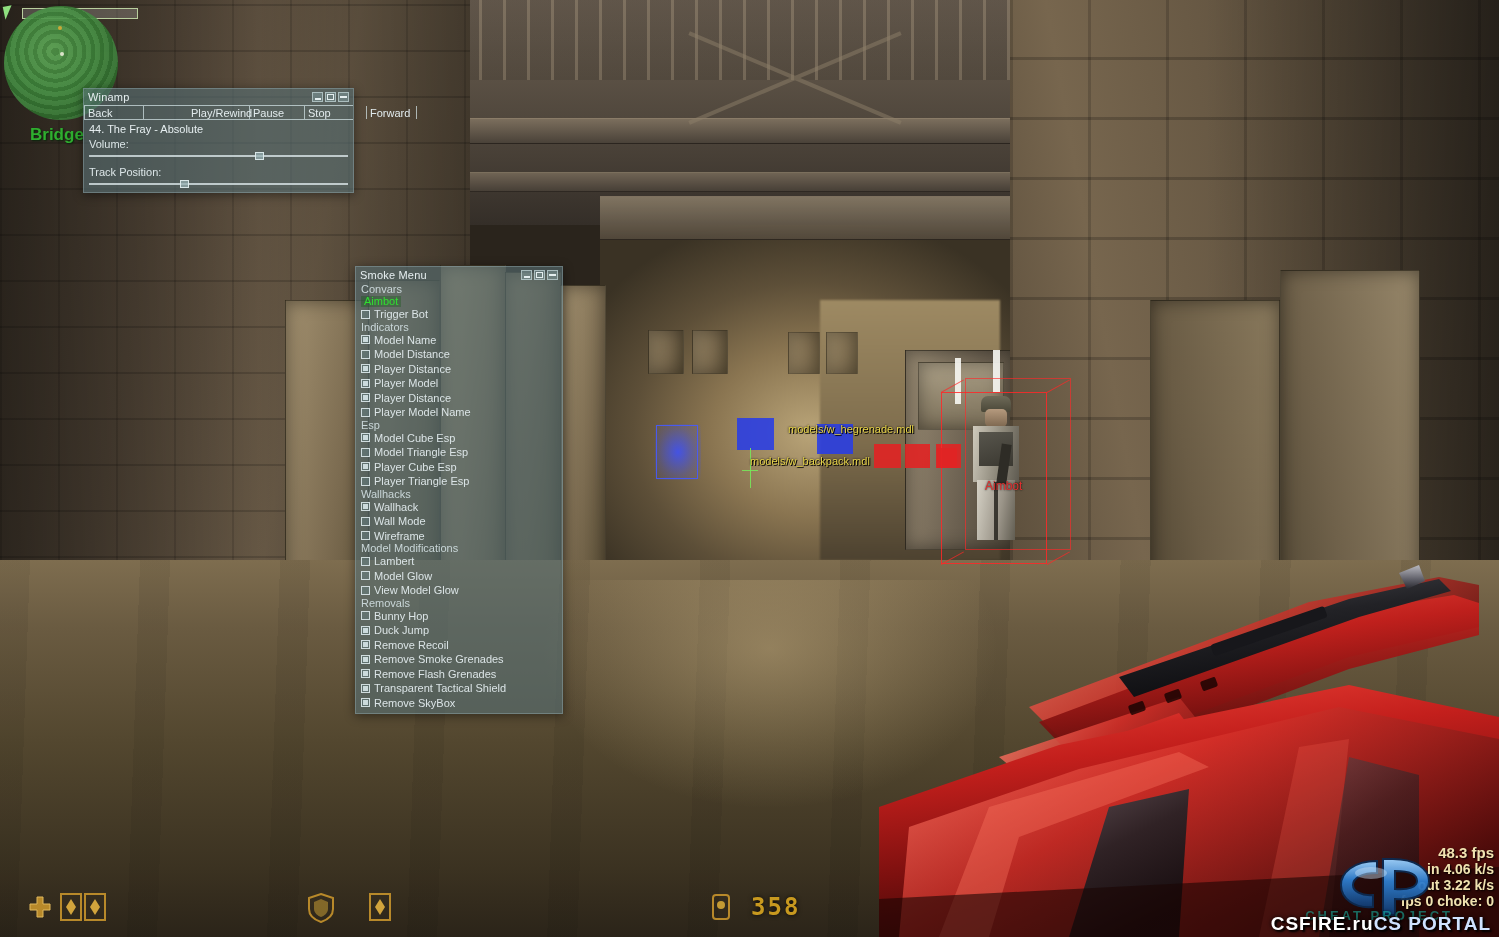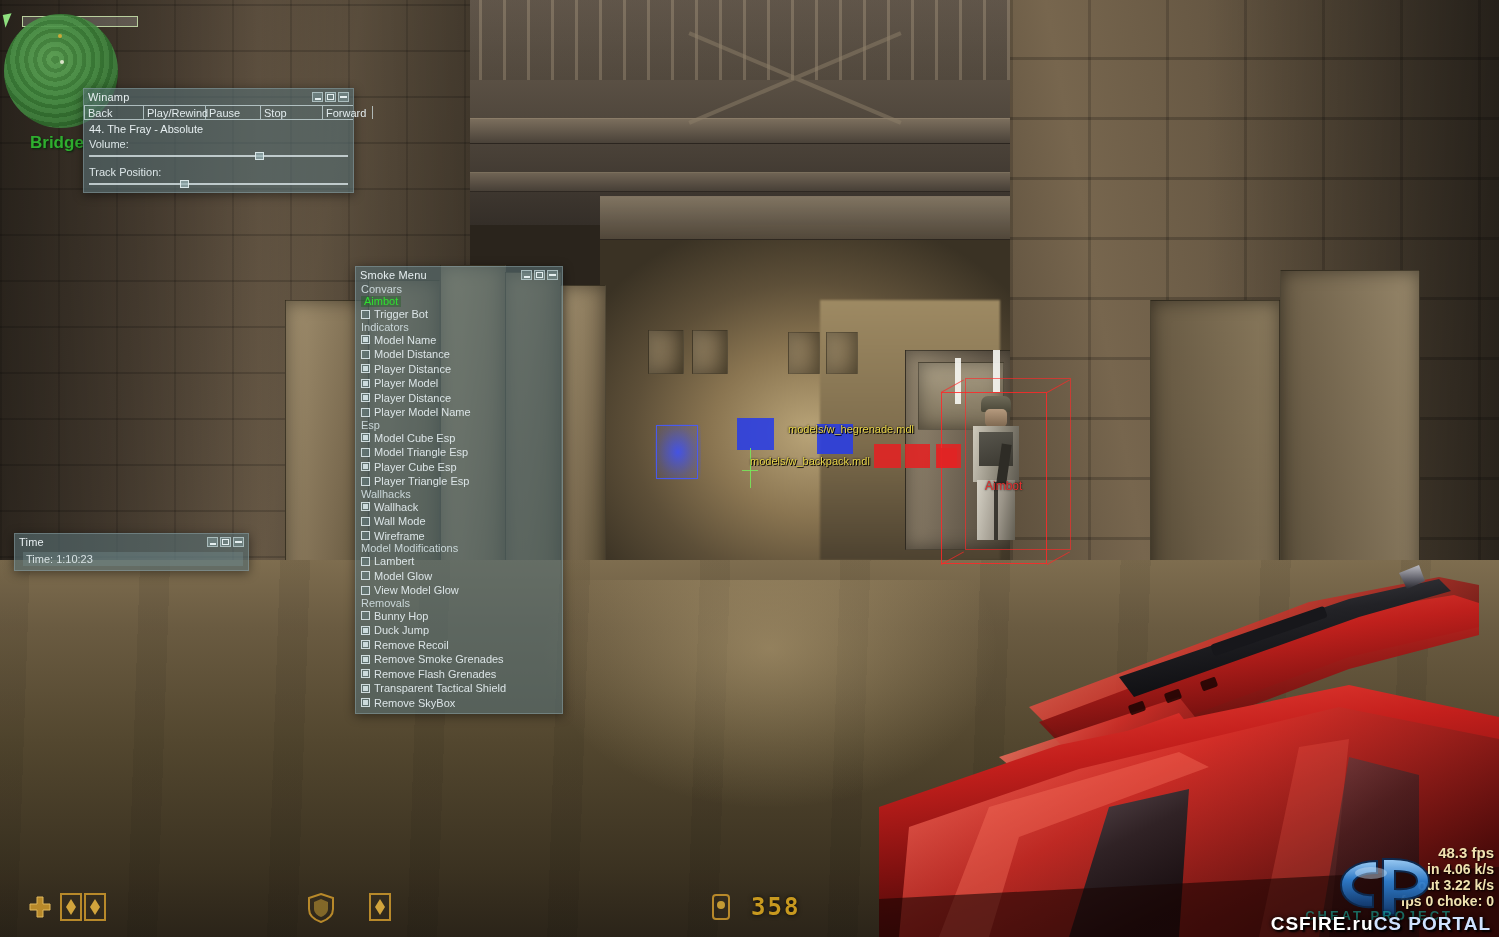--- a/index.html
+++ b/index.html
@@ -401,21 +401,21 @@
       <path d="M0,430 L0,392 L620,360 L620,430 Z" fill="#1a0503" opacity="0.6"></path>
 
       <g fill="#140302" opacity="0.8">
         <rect x="250" y="196" width="16" height="10" rx="2" transform="rotate(-20 258 201)"></rect>
         <rect x="286" y="184" width="16" height="10" rx="2" transform="rotate(-20 294 189)"></rect>
         <rect x="322" y="172" width="16" height="10" rx="2" transform="rotate(-20 330 177)"></rect>
       </g>
     </svg>
   </div>
 
-  <div style="position:absolute; left:0; top:12px; width:160px; height:150px;">
+  <div style="position:absolute; left:0; top:4px; width:160px; height:150px;">
     <div class="radar-bar"></div>
     <div class="radar-circle">
       <div class="radar-noise"></div>
       <div class="radar-dot" style="left:54px; top:20px; width:4px; height:4px; background:#d8b43a;"></div>
       <div class="radar-dot" style="left:56px; top:46px; width:4px; height:4px; background:#eaf3d8;"></div>
     </div>
     <div class="radar-cursor"></div>
     <div class="loc-label">Bridge</div>
   </div>
 
@@ -429,57 +429,38 @@
         <span class="wbtn max">
             <i></i>
           </span>
         <span class="wbtn cls">
             <i></i>
           </span>
       </span>
     </div>
     <div class="wa-toolbar">
       <div class="wa-btn" style="width:60px;">Back</div>
-      <div class="wa-btn" style="width:62px;">Play/Rewind</div>
+      <div class="wa-btn" style="width:62px;margin-left:44px;">Play/Rewind</div>
       <div class="wa-btn" style="width:55px;">Pause</div>
       <div class="wa-btn" style="width:62px;">Stop</div>
       <div class="wa-btn" style="width:50px;">Forward</div>
     </div>
     <div class="wa-track">44. The Fray - Absolute</div>
     <div class="wa-lbl">Volume:</div>
     <div class="slider">
       <div class="slider-track"></div>
       <div class="slider-knob" style="left:166px;"></div>
     </div>
     <div class="wa-lbl">Track Position:</div>
     <div class="slider">
       <div class="slider-track"></div>
       <div class="slider-knob" style="left:91px;"></div>
     </div>
   </div>
 
-  <div class="vwin timewin">
-    <div class="vwin-title">
-      <span>Time</span>
-      <span class="wbtns">
-        <span class="wbtn min">
-            <i></i>
-          </span>
-        <span class="wbtn max">
-            <i></i>
-          </span>
-        <span class="wbtn cls">
-            <i></i>
-          </span>
-      </span>
-    </div>
-    <div class="time-body">
-      <div class="time-row">Time: 1:10:23</div>
-    </div>
-  </div>
 
   <div class="vwin convar">
     <div class="vwin-title">
       <span>Smoke Menu</span>
       <span class="wbtns">
         <span class="wbtn min">
             <i></i>
           </span>
         <span class="wbtn max">
             <i></i>

